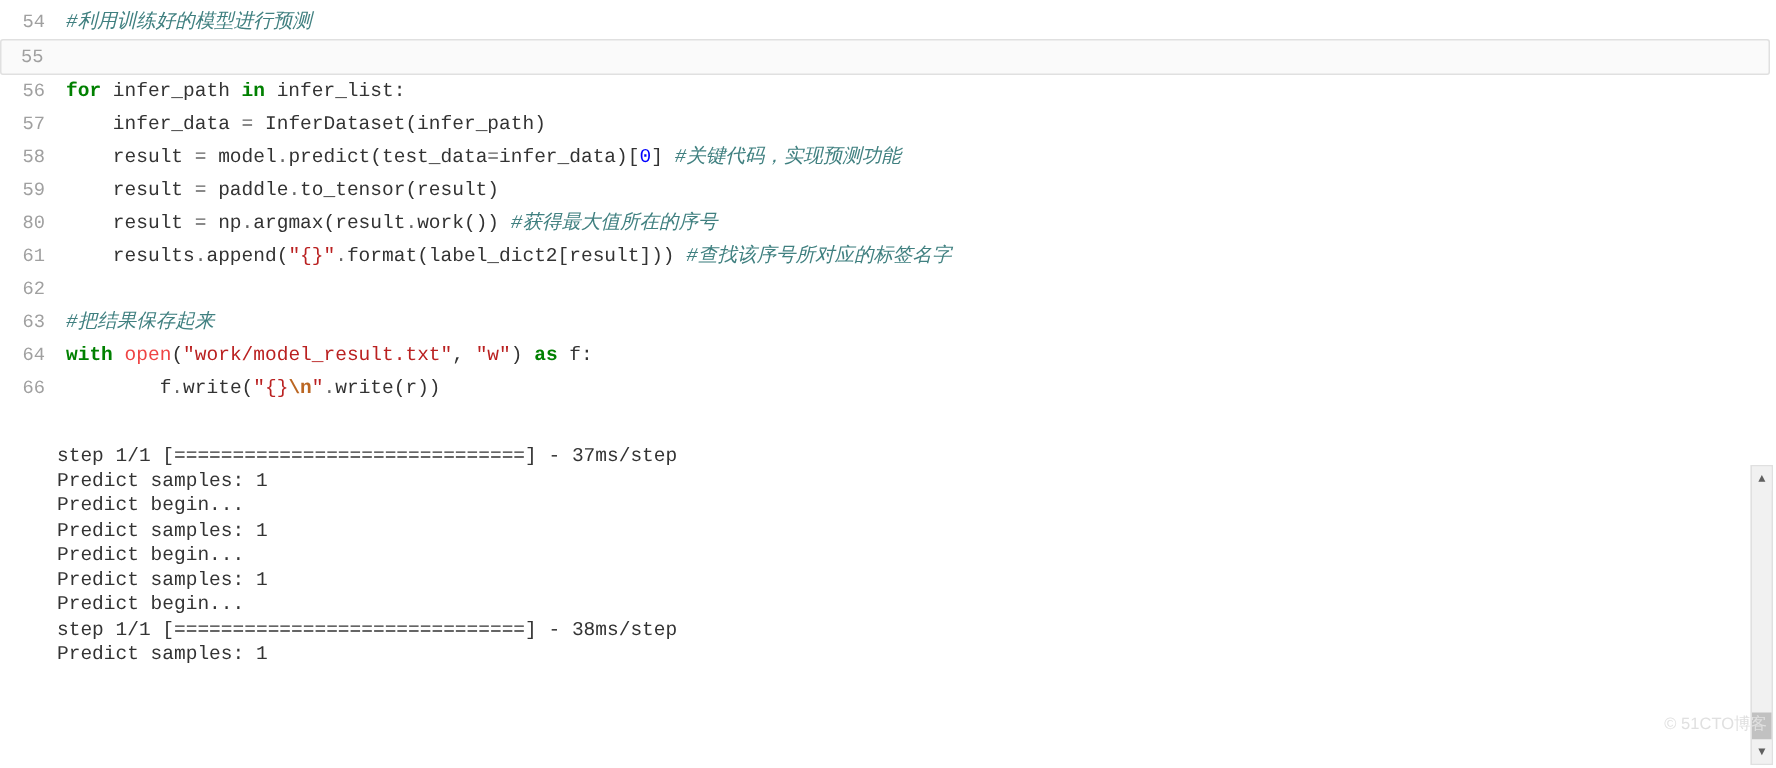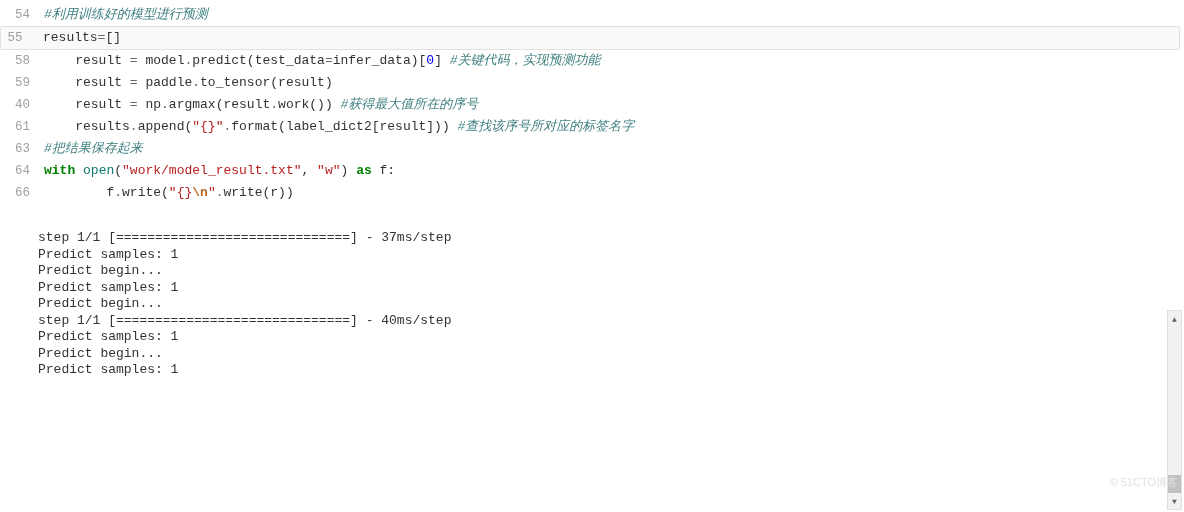--- a/index.html
+++ b/index.html
@@ -37,28 +37,27 @@
       padding-left: 2px;
     }
     .code-line.highlighted {
       background: #fafafa;
       border: 1px solid #e0e0e0;
       border-radius: 2px;
       margin: 0 4px 0 0;
     }
     .code-line.highlighted .line-number {
       width: 40px;
-      text-align: center;
     }
     .kw { color: #008000; font-weight: bold; }
     .cm { color: #408080; font-style: italic; }
     .st { color: #ba2121; }
     .op { color: #666666; }
     .nm { color: #0000ff; }
-    .nb { color: #0f766e; }
+    .nb { color: #ef4444; }
     
     .output-area {
       background: #ffffff;
       padding: 8px 0 8px 38px;
       margin-top: 18px;
       position: relative;
       height: 210px;
     }
     .output-line {
       line-height: 16.5px;
@@ -117,37 +116,48 @@
 </head>
 <body>
 
 <div class="code-editor">
   <div class="code-line">
     <span class="line-number">54</span>
     <span class="code-content"><span class="cm">#利用训练好的模型进行预测</span></span>
   </div>
   <div class="code-line highlighted">
     <span class="line-number">55</span>
-    <span class="code-content"><span>results</span><span class="op">=</span><span>[]</span></span>
+  </div>
+  <div class="code-line">
+    <span class="line-number">56</span>
+    <span class="code-content"><span class="kw">for</span><span> infer_path </span><span class="kw">in</span><span> infer_list:</span></span>
+  </div>
+  <div class="code-line">
+    <span class="line-number">57</span>
+    <span class="code-content"><span>    </span><span>infer_data </span><span class="op">=</span><span> InferDataset(infer_path)</span></span>
   </div>
   <div class="code-line">
     <span class="line-number">58</span>
     <span class="code-content"><span>    </span><span>result </span><span class="op">=</span><span> model</span><span class="op">.</span><span>predict(test_data</span><span class="op">=</span><span>infer_data)[</span><span class="nm">0</span><span>] </span><span class="cm">#关键代码，实现预测功能</span></span>
   </div>
   <div class="code-line">
     <span class="line-number">59</span>
     <span class="code-content"><span>    </span><span>result </span><span class="op">=</span><span> paddle</span><span class="op">.</span><span>to_tensor(result)</span></span>
   </div>
   <div class="code-line">
-    <span class="line-number">40</span>
+    <span class="line-number">80</span>
     <span class="code-content"><span>    </span><span>result </span><span class="op">=</span><span> np</span><span class="op">.</span><span>argmax(result</span><span class="op">.</span><span>work()) </span><span class="cm">#获得最大值所在的序号</span></span>
   </div>
   <div class="code-line">
     <span class="line-number">61</span>
     <span class="code-content"><span>    </span><span>results</span><span class="op">.</span><span>append(</span><span class="st">"{}"</span><span class="op">.</span><span>format(label_dict2[result])) </span><span class="cm">#查找该序号所对应的标签名字</span></span>
+  </div>
+  <div class="code-line">
+    <span class="line-number">62</span>
+    <span class="code-content"></span>
   </div>
   <div class="code-line">
     <span class="line-number">63</span>
     <span class="code-content"><span class="cm">#把结果保存起来</span></span>
   </div>
   <div class="code-line">
     <span class="line-number">64</span>
     <span class="code-content"><span class="kw">with</span><span> </span><span class="nb">open</span><span>(</span><span class="st">"work/model_result.txt"</span><span>, </span><span class="st">"w"</span><span>) </span><span class="kw">as</span><span> f:</span></span>
   </div>
   <div class="code-line">
@@ -155,23 +165,23 @@
     <span class="code-content"><span>        </span><span>f</span><span class="op">.</span><span>write(</span><span class="st">"{}</span><span class="st" style="color:#bb6622;font-weight:bold">\n</span><span class="st">"</span><span class="op">.</span><span>write(r))</span></span>
   </div>
 </div>
 
 <div class="output-area">
   <div class="output-line">step 1/1 [==============================] - 37ms/step</div>
   <div class="output-line">Predict samples: 1</div>
   <div class="output-line">Predict begin...</div>
   <div class="output-line">Predict samples: 1</div>
   <div class="output-line">Predict begin...</div>
-  <div class="output-line">step 1/1 [==============================] - 40ms/step</div>
   <div class="output-line">Predict samples: 1</div>
   <div class="output-line">Predict begin...</div>
+  <div class="output-line">step 1/1 [==============================] - 38ms/step</div>
   <div class="output-line">Predict samples: 1</div>
 </div>
 
 <div class="scrollbar-track">
   <div class="scroll-up">▲</div>
   <div class="scroll-thumb"></div>
   <div class="scroll-down">▼</div>
 </div>
 
 <div class="watermark">© 51CTO博客</div>

